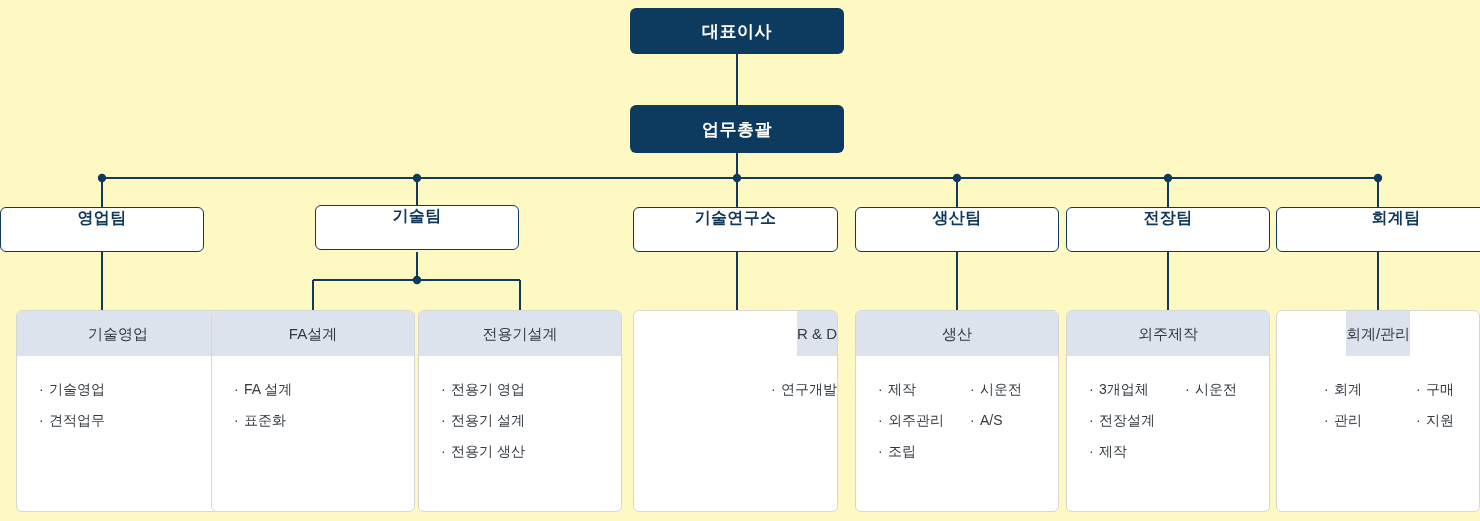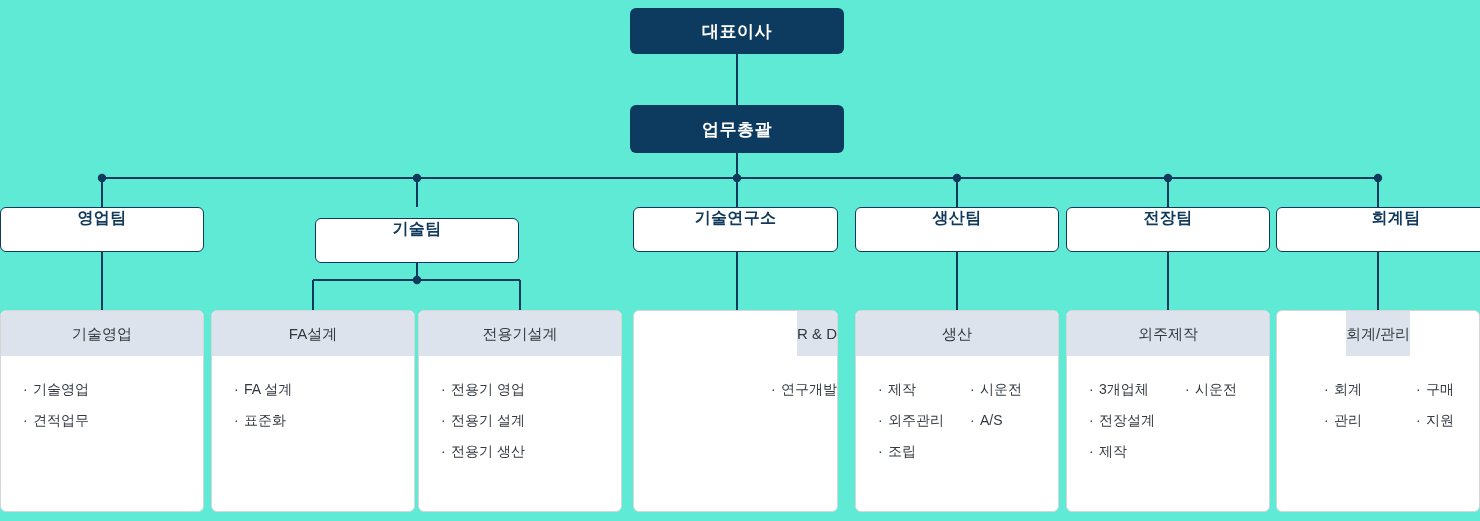--- a/index.html
+++ b/index.html
@@ -10,21 +10,21 @@
   }
   body {
     font-family: "Liberation Sans", "DejaVu Sans", sans-serif;
     -webkit-font-smoothing: antialiased;
   }
   #chart-root {
     position: relative;
     width: 1480px;
     height: 521px;
     overflow: hidden;
-    background: #5eead4;
+    background: #fef9c3;
   }
   #connector-layer {
     position: absolute;
     left: 0;
     top: 0;
     width: 1480px;
     height: 521px;
     pointer-events: none;
   }
   
@@ -151,41 +151,41 @@
   </div>
 
   <div class="exec-box" style="left:630px; top:105px; width:214px; height:48px;">
     <span>업무총괄</span>
   </div>
 
   <div class="team-box" style="left:0px; top:207px; width:204px; height:45px;">
     <span>영업팀</span>
   </div>
 
-  <div class="team-box" style="left:315px; top:218px; width:204px; height:45px;">
+  <div class="team-box" style="left:315px; top:205px; width:204px; height:45px;">
     <span>기술팀</span>
   </div>
 
   <div class="team-box" style="left:633px; top:207px; width:205px; height:45px;">
     <span>기술연구소</span>
   </div>
 
   <div class="team-box" style="left:855px; top:207px; width:204px; height:45px;">
     <span>생산팀</span>
   </div>
 
   <div class="team-box" style="left:1066px; top:207px; width:204px; height:45px;">
     <span>전장팀</span>
   </div>
 
   <div class="team-box" style="left:1276px; top:207px; width:240px; height:45px;">
     <span>회계팀</span>
   </div>
 
-  <div class="detail-card" style="left:0px; top:310px; width:204px; height:202px;border-radius:6px;">
+  <div class="detail-card" style="left:16px; top:310px; width:204px; height:202px;border-radius:6px;">
     <div class="detail-header">기술영업</div>
     <div class="detail-body">
       <div class="detail-col col-1">
         <div class="detail-item">
           <span class="bullet">·</span><span>기술영업</span>
         </div>
         <div class="detail-item">
           <span class="bullet">·</span><span>견적업무</span>
         </div>
       </div>

